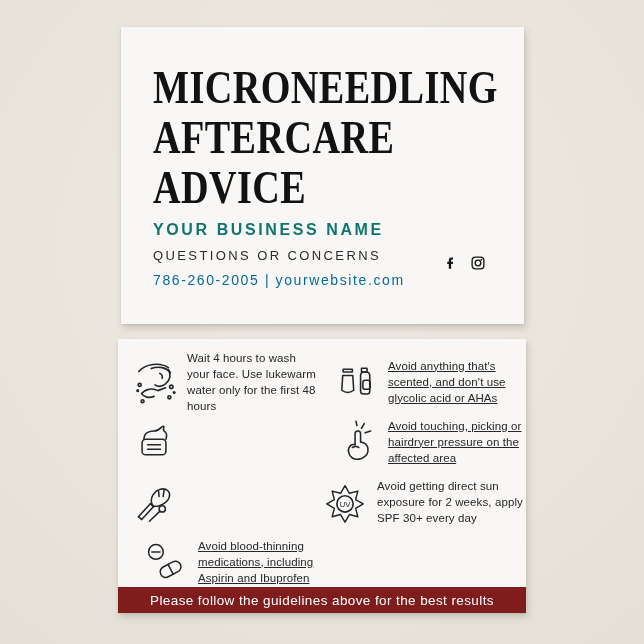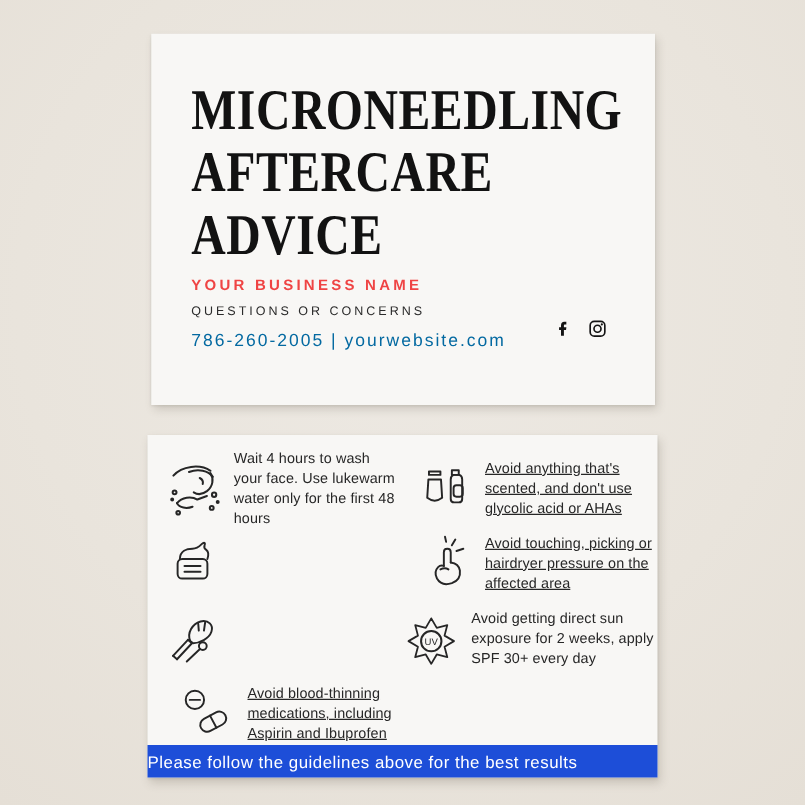--- a/index.html
+++ b/index.html
@@ -19,45 +19,45 @@
   .front-card{left:121px;top:27px;width:403px;height:297px;}
   .front-title{
     position:absolute;left:32px;top:36px;
     font-family:"Liberation Serif", serif;
     font-weight:700;font-size:46px;line-height:50px;
     letter-spacing:.5px;color:#121212;
     transform:scaleX(.83);transform-origin:left top;
     white-space:nowrap;
   }
   .contact-block{position:absolute;left:32px;top:194px;color:#161616;}
-  .biz-name{font-size:12px;font-weight:700;letter-spacing:2.6px;color:#ef4444;}
-  .contact-line{font-size:10px;letter-spacing:2.4px;margin-top:9px;color:#2b2b2b;}
+  .biz-name{font-size:16px;font-weight:700;letter-spacing:2.6px;color:#0f766e;}
+  .contact-line{font-size:13px;letter-spacing:2.4px;margin-top:9px;color:#2b2b2b;}
   .phone-line{font-size:14px;letter-spacing:1.6px;margin-top:9px;color:#0369a1;}
   .social-row{position:absolute;left:323px;top:228px;display:flex;gap:11px;align-items:center;}
   .social-row svg{display:block;}
   
-  .back-card{left:118px;top:348px;width:408px;height:274px;}
+  .back-card{left:118px;top:339px;width:408px;height:274px;}
   .tips-grid{
     display:grid;
     grid-template-columns:190px 1fr;
     grid-auto-rows:59px;
     padding:13px 10px 0 14px;
     row-gap:1px;
   }
   .tip{display:flex;align-items:center;}
-  .tip-icon{flex:0 0 44px;height:48px;display:flex;align-items:flex-start;justify-content:center;}
+  .tip-icon{flex:0 0 44px;height:48px;display:flex;align-items:center;justify-content:center;}
   .tip-icon svg{display:block;}
   .tip-text{font-size:11.5px;line-height:16px;color:#272727;letter-spacing:.1px;}
   .tip.left .tip-text{width:160px;margin-left:9px;}
   .tip.right .tip-text{width:152px;margin-left:10px;text-decoration:underline;}
   .tip.right{padding-left:12px;}
   .footer-bar{
     position:absolute;left:0;bottom:0;width:100%;height:26px;
-    background:#1d4ed8;color:#fff;
-    display:flex;align-items:center;
+    background:#7f1d1d;color:#fff;
+    display:flex;align-items:center;justify-content:center;
     font-size:13.5px;letter-spacing:.4px;
   }
   .ic{stroke:#262626;fill:none;stroke-width:1.7;stroke-linecap:round;stroke-linejoin:round;}
 </style>
 </head>
 <body>
 
 <div class="card front-card">
   <div class="front-title">
     <div>MICRONEEDLING</div>

